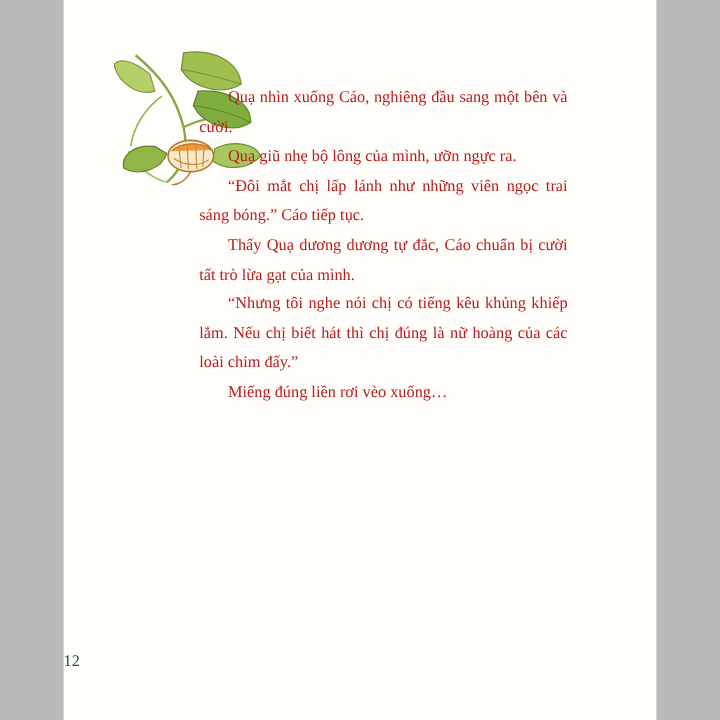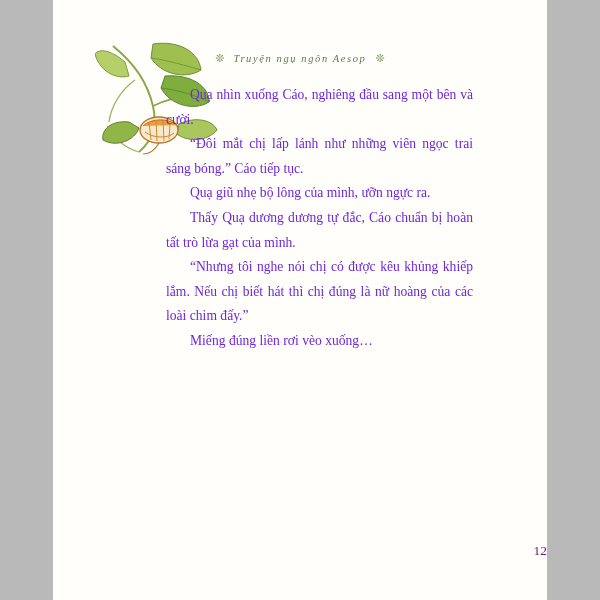--- a/index.html
+++ b/index.html
@@ -56,56 +56,53 @@
     top: 36px;
     width: 150px;
     height: 130px;
     pointer-events: none;
   }
 
   
   .body-text {
     position: absolute;
     left: 113px;
-    top: 83px;
+    top: 69px;
     width: 307px;
     font-size: 13.6px;
     line-height: 24.6px;
-    color: #6d28d9;
+    color: #b91c1c;
     text-align: justify;
     text-justify: inter-word;
   }
   .body-text p {
     margin: 0 0 0 0;
     text-indent: 24px;
   }
   .body-text p.first {
     text-indent: 24px;
   }
 
   
   .folio {
     position: absolute;
     left: 0;
     width: 100%;
     top: 543px;
-    text-align: right;
+    text-align: left;
     font-size: 13.5px;
-    color: #701a75;
+    color: #14532d;
   }
 </style>
 </head>
 <body>
 
 <div class="page">
   <div class="page-inner">
 
-    <div class="running-head">
-      <span class="orn">❊</span><span>Truyện ngụ ngôn Aesop</span><span class="orn">❊</span>
-    </div>
 
     <div class="deco">
       <svg viewBox="0 0 150 130" width="150" height="130" xmlns="http://www.w3.org/2000/svg">
 
         <path d="M18 10 C40 28, 52 46, 58 70 C62 88, 58 104, 44 116" stroke="#86a845" stroke-width="2" fill="none"></path>
         <path d="M58 70 C70 64, 86 60, 100 62" stroke="#86a845" stroke-width="1.6" fill="none"></path>
         <path d="M40 44 C26 54, 16 70, 14 86" stroke="#9ab85a" stroke-width="1.4" fill="none"></path>
         <path d="M44 116 C30 112, 18 102, 12 90" stroke="#9ab85a" stroke-width="1.2" fill="none"></path>
 
         <path d="M58 8 C84 4, 104 16, 106 34 C90 44, 66 38, 56 22 Z" fill="#9fbf4e" stroke="#6d8f3a" stroke-width="1"></path>
@@ -125,23 +122,23 @@
           <path d="M2 14 C10 6, 28 6, 35 13" fill="#ef9a3c" stroke="#b97426" stroke-width="1"></path>
           <path d="M4 20 C12 26, 26 27, 33 21" fill="none" stroke="#c8842f" stroke-width="1"></path>
           <path d="M8 10 L10 28 M15 8 L16 29 M22 8 L23 29 M29 11 L28 27" stroke="#d08b32" stroke-width="1" fill="none"></path>
           <path d="M18 31 C14 38, 8 42, 2 42" stroke="#b97426" stroke-width="1.1" fill="none"></path>
         </g>
       </svg>
     </div>
 
     <div class="body-text">
       <p class="first">Quạ nhìn xuống Cáo, nghiêng đầu sang một bên và cười.</p>
+      <p>Quạ giũ nhẹ bộ lông của mình, ưỡn ngực ra.</p>
       <p>“Đôi mắt chị lấp lánh như những viên ngọc trai sáng bóng.” Cáo tiếp tục.</p>
-      <p>Quạ giũ nhẹ bộ lông của mình, ưỡn ngực ra.</p>
-      <p>Thấy Quạ dương dương tự đắc, Cáo chuẩn bị hoàn tất trò lừa gạt của mình.</p>
-      <p>“Nhưng tôi nghe nói chị có được kêu khủng khiếp lắm. Nếu chị biết hát thì chị đúng là nữ hoàng của các loài chim đấy.”</p>
+      <p>Thấy Quạ dương dương tự đắc, Cáo chuẩn bị cười tất trò lừa gạt của mình.</p>
+      <p>“Nhưng tôi nghe nói chị có tiếng kêu khủng khiếp lắm. Nếu chị biết hát thì chị đúng là nữ hoàng của các loài chim đấy.”</p>
       <p>Miếng đúng liền rơi vèo xuống…</p>
     </div>
 
     <div class="folio">12</div>
 
   </div>
 </div>
 
 </body></html>

